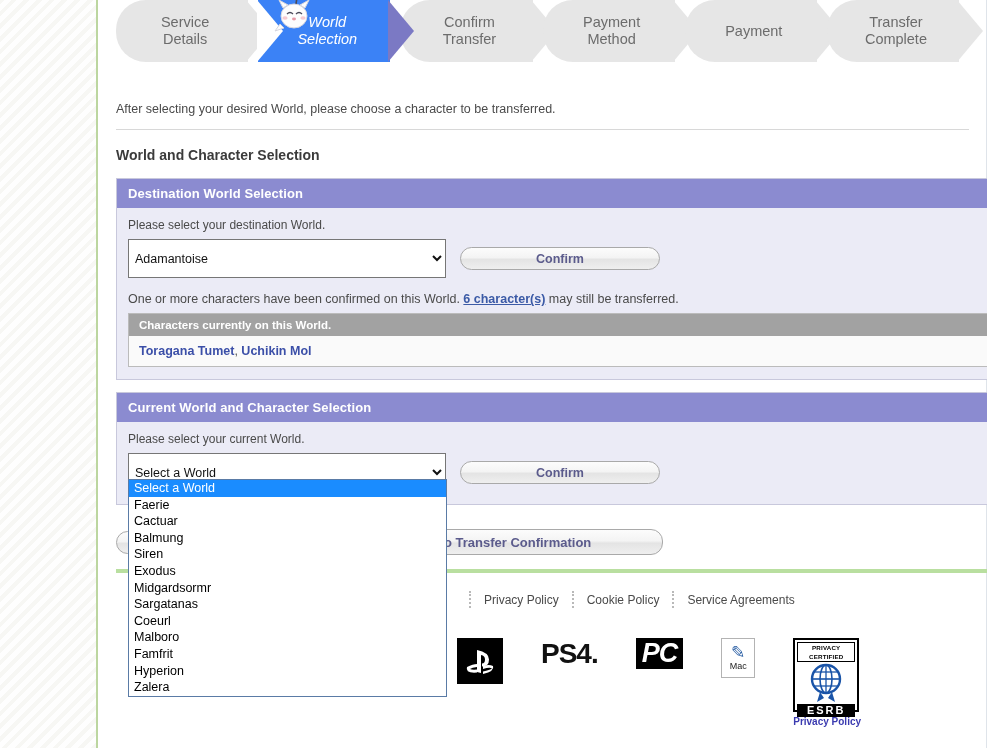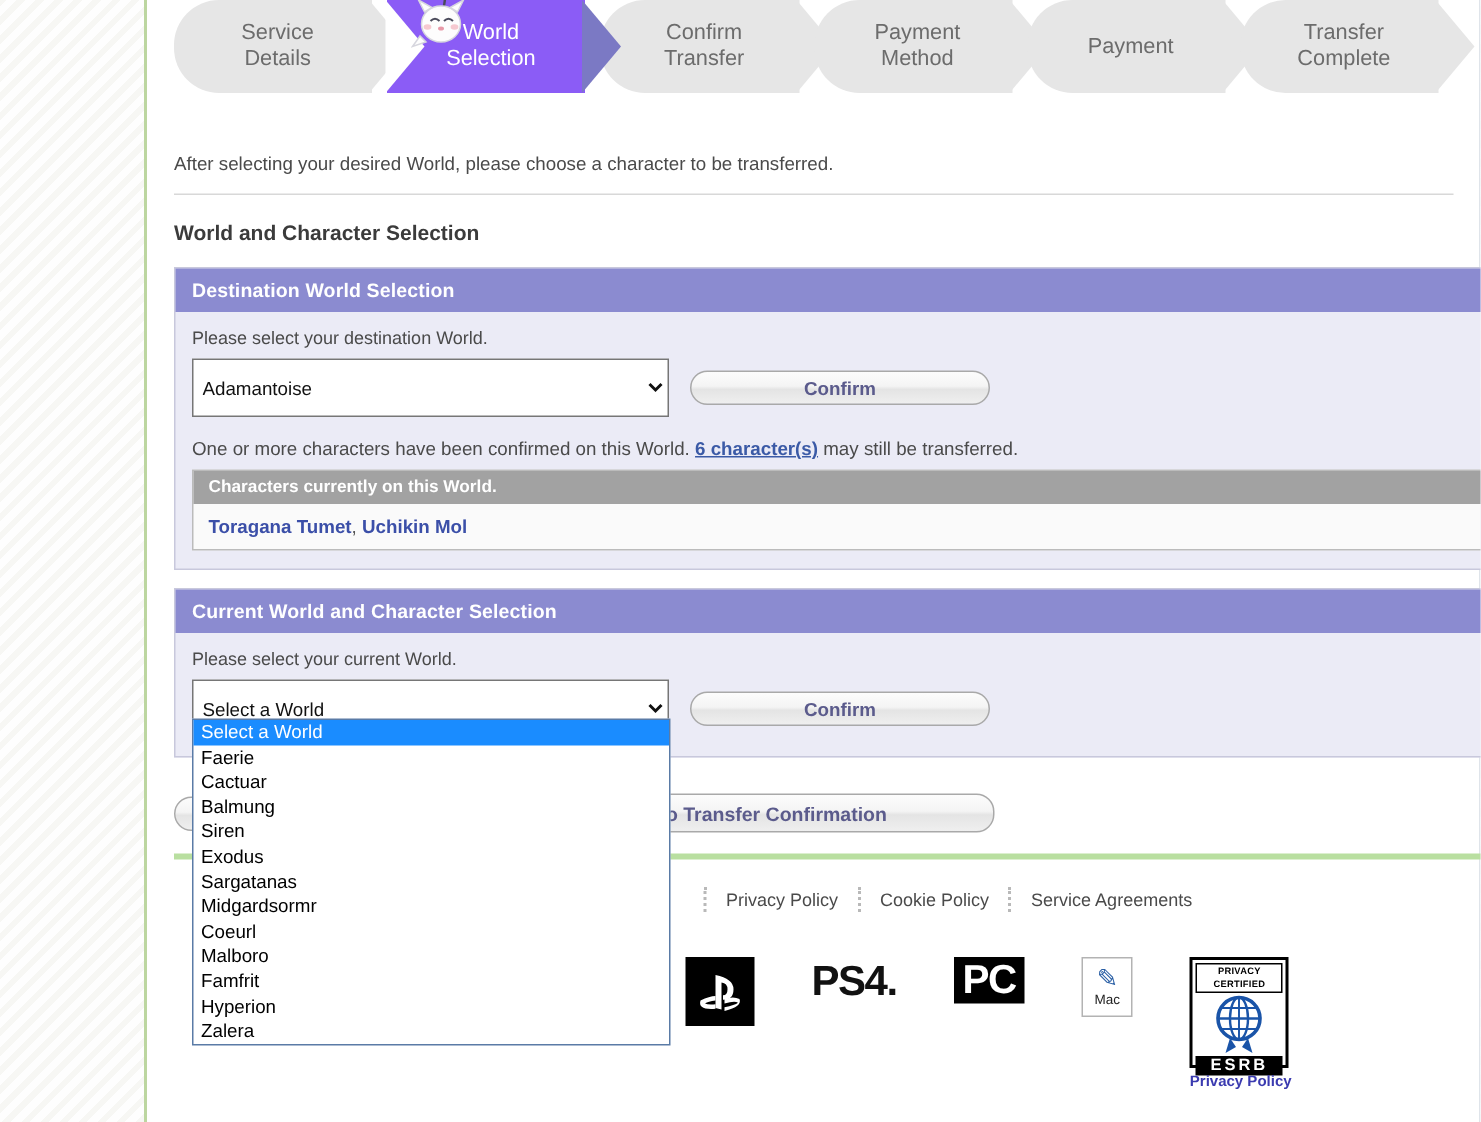--- a/index.html
+++ b/index.html
@@ -64,25 +64,26 @@
     content: "";
     position: absolute;
     right: -24px; top: 0;
     width: 0; height: 0;
     border-top: 31px solid transparent;
     border-bottom: 31px solid transparent;
     border-left: 26px solid #e6e6e6;
     z-index: 2;
   }
   .step.active {
-    background: #8b5cf6;
+    background: #3b82f6;
     color: #ffffff;
     font-weight: normal;
     border-radius: 0;
     z-index: 4;
+    font-style: italic;
   }
   .step.active::after { border-left-color: #7b79c4; }
   .step.active::before {
     content: "";
     position: absolute;
     left: -1px; top: 0;
     width: 0; height: 0;
     border-top: 31px solid transparent;
     border-bottom: 31px solid transparent;
     border-left: 26px solid #ffffff;
@@ -286,20 +287,21 @@
     color: #111;
   }
   .pc-logo {
     background: #000;
     color: #fff;
     font-size: 27px;
     font-weight: bold;
     padding: 1px 6px 2px 6px;
     line-height: 28px;
     letter-spacing: -1px;
+    font-style: italic;
   }
   .mac-logo {
     border: 1px solid #b3b3b3;
     width: 34px; height: 40px;
     display: flex; flex-direction: column;
     align-items: center; justify-content: center;
     background: #fff;
   }
   .mac-logo .glyph { font-size: 17px; color: #2a5fa5; line-height: 16px;}
   .mac-logo .txt { font-size: 9px; color: #222; }
@@ -517,20 +519,20 @@
   </div>
 </div>
 
 <div id="dropdown-popup">
     <div class="opt sel">Select a World</div>
     <div class="opt">Faerie</div>
     <div class="opt">Cactuar</div>
     <div class="opt">Balmung</div>
     <div class="opt">Siren</div>
     <div class="opt">Exodus</div>
+    <div class="opt">Midgardsormr</div>
     <div class="opt">Sargatanas</div>
-    <div class="opt">Midgardsormr</div>
     <div class="opt">Coeurl</div>
     <div class="opt">Malboro</div>
     <div class="opt">Famfrit</div>
     <div class="opt">Hyperion</div>
     <div class="opt">Zalera</div>
   </div>
 
 </body></html>

